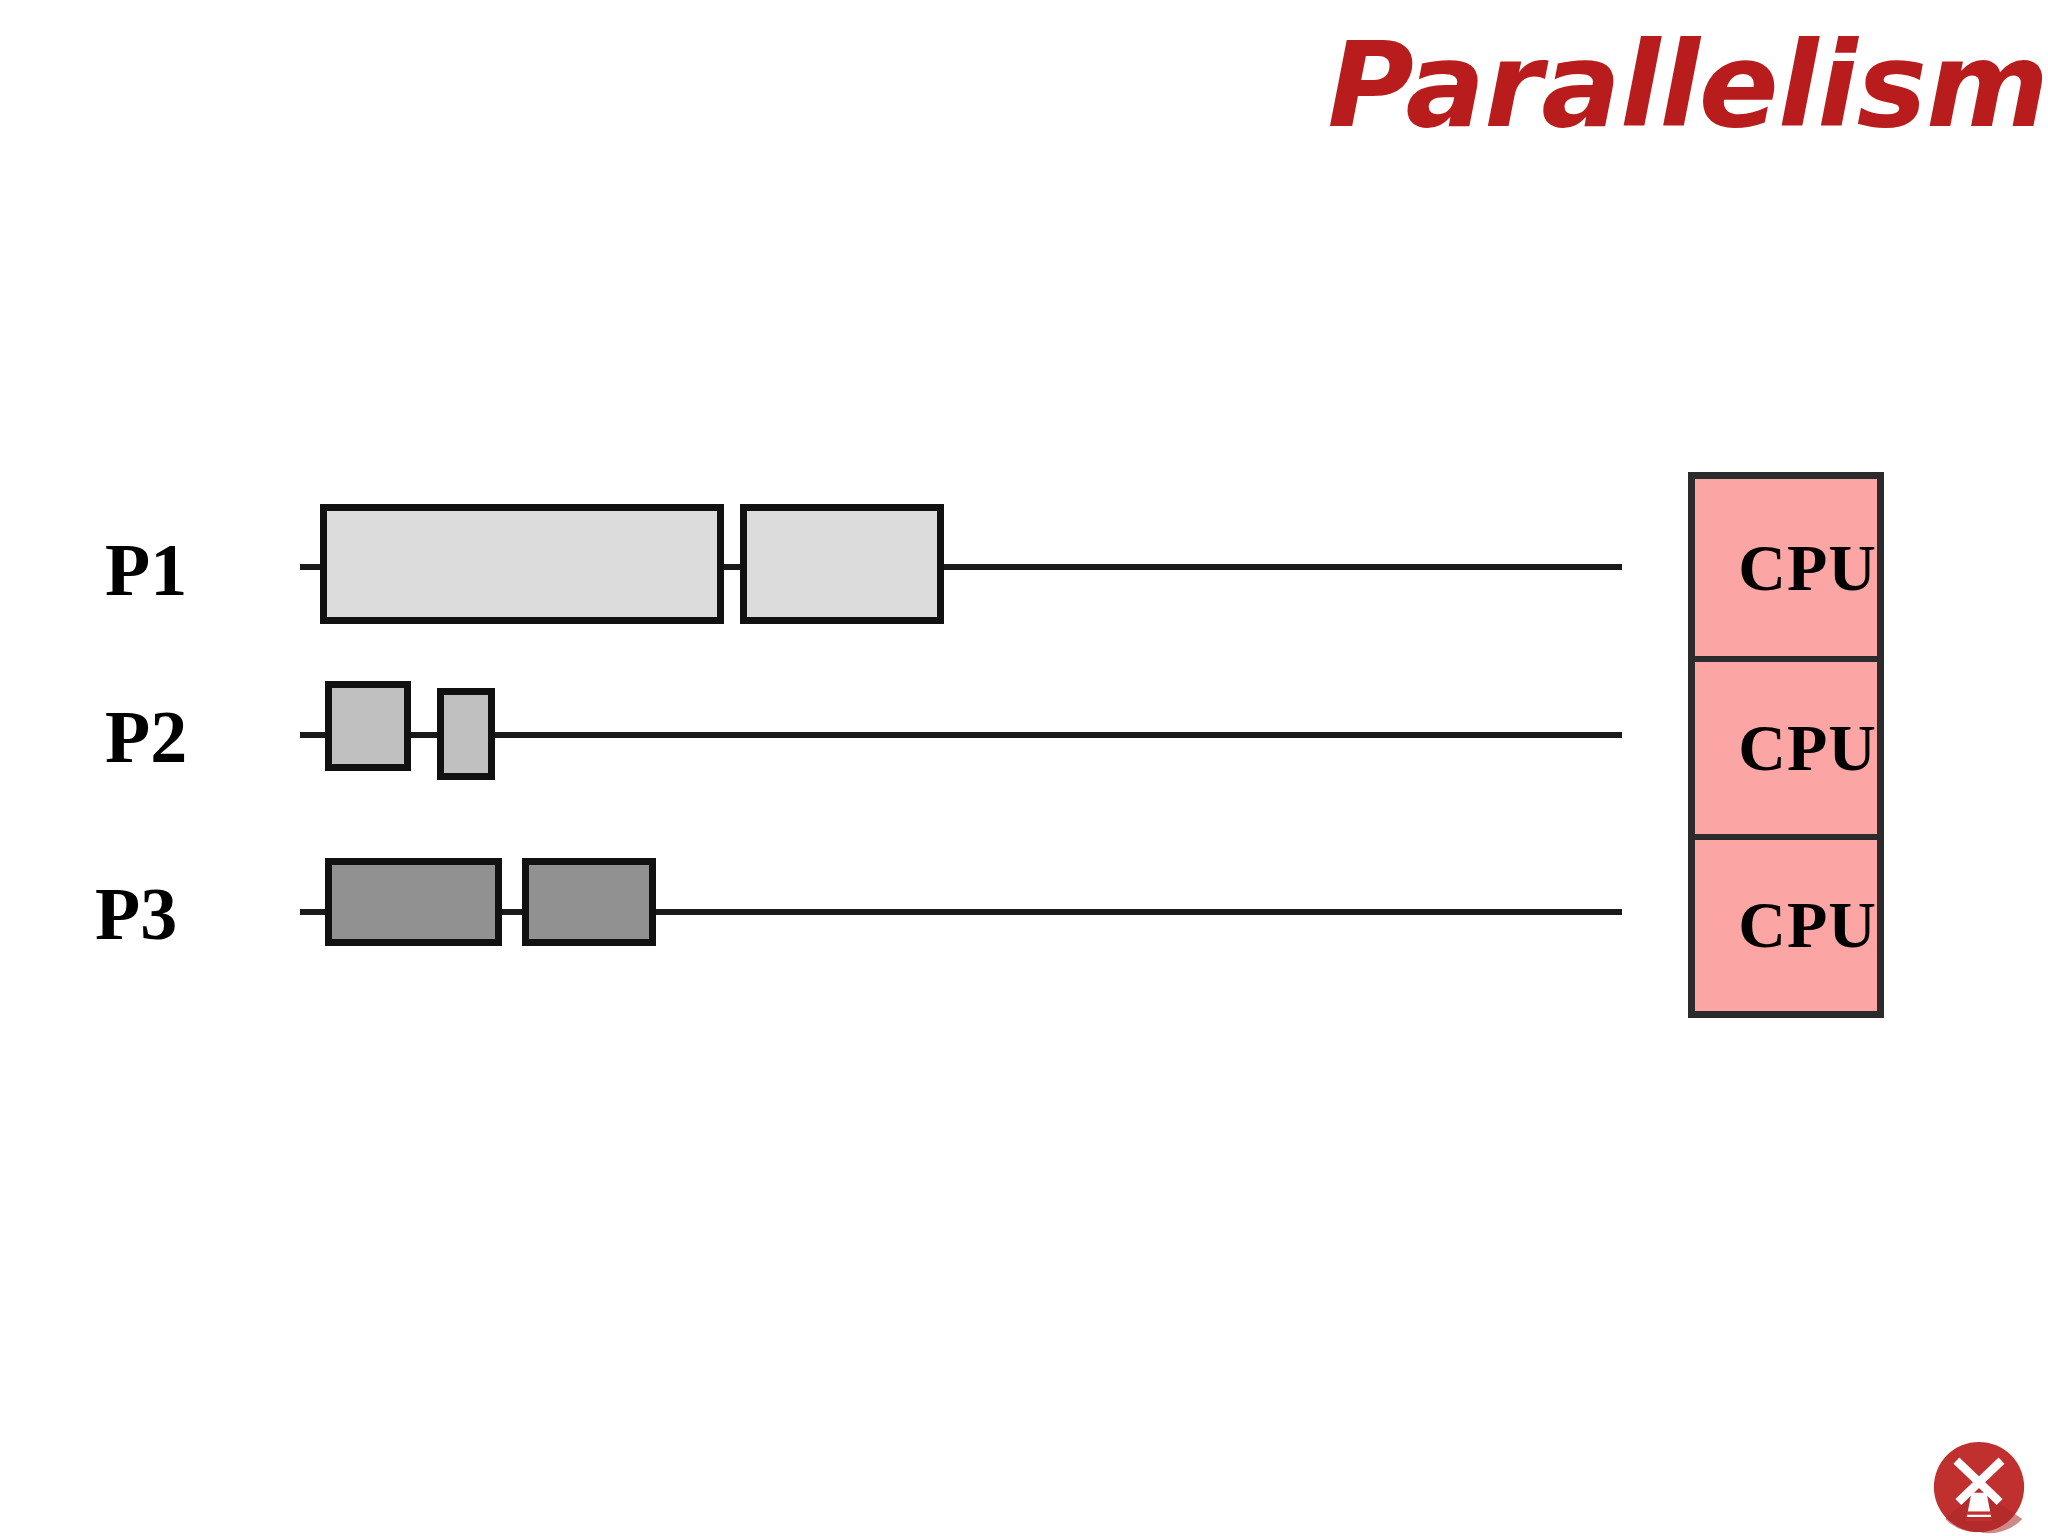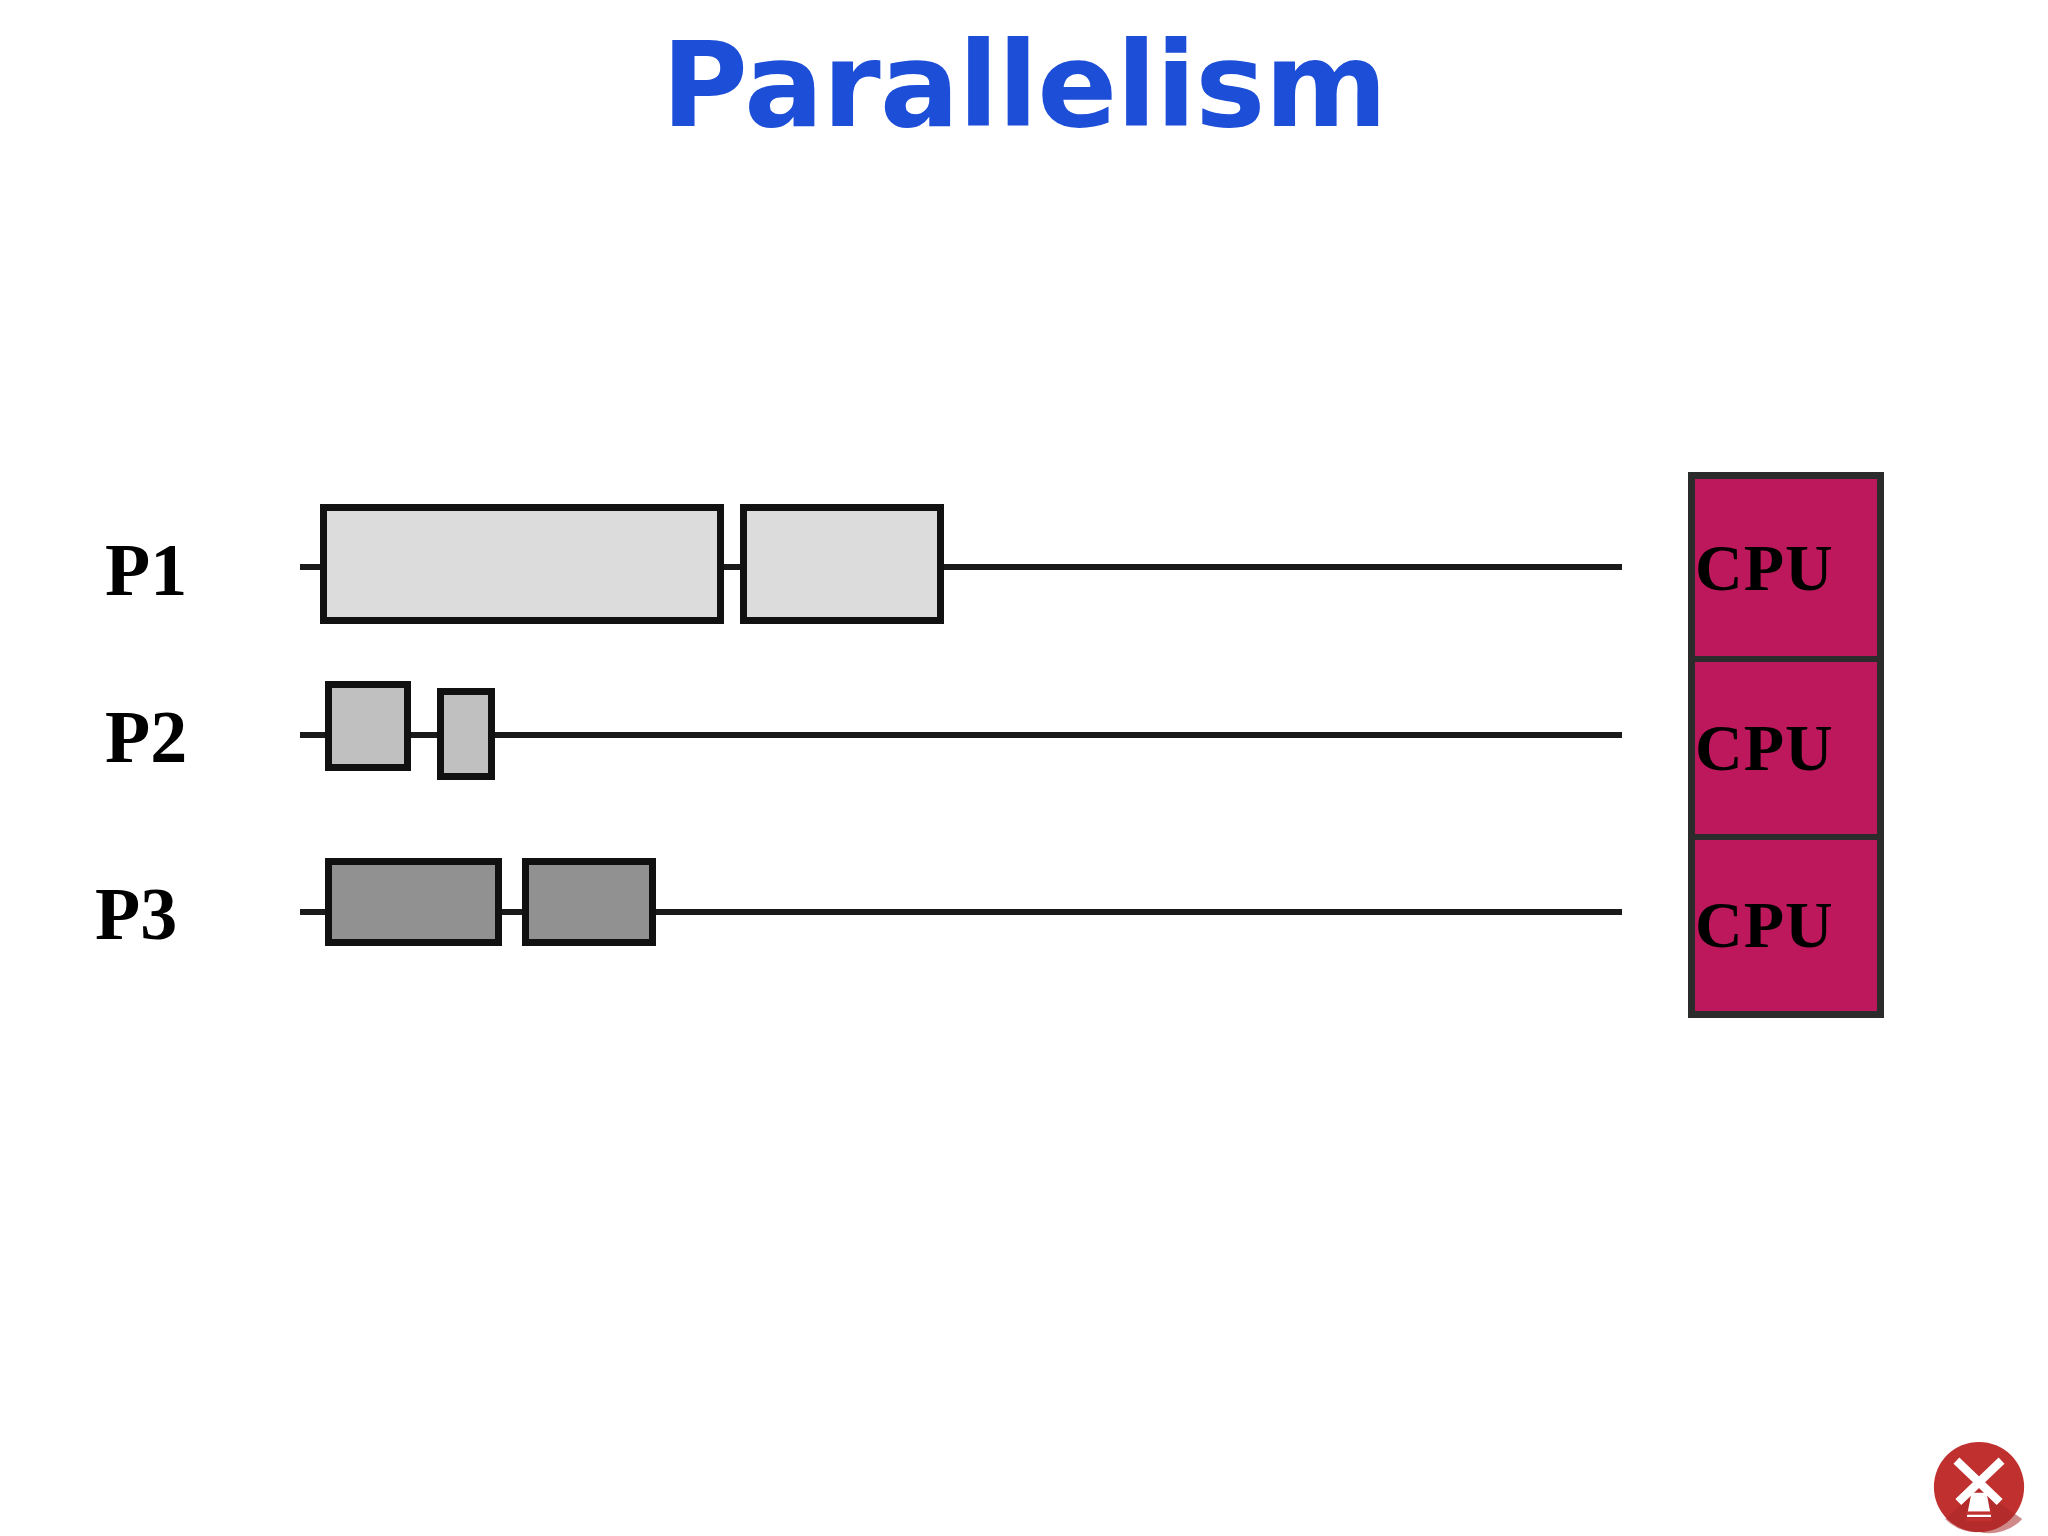--- a/index.html
+++ b/index.html
@@ -15,26 +15,27 @@
     overflow: hidden;
     font-family: "Liberation Sans", sans-serif;
   }
 
   
   #title {
     position: absolute;
     left: 0;
     top: 26px;
     width: 2048px;
-    text-align: center;
+    text-align: right;
     font-family: "DejaVu Sans", sans-serif;
     font-weight: 700;
+    font-style: italic;
     font-size: 118px;
     letter-spacing: -1px;
-    color: #1d4ed8;
+    color: #b91c1c;
     line-height: 1.0;
   }
 
   
   #diagram {
     position: absolute;
     left: 0;
     top: 0;
     width: 2048px;
     height: 1100px;
@@ -74,22 +75,22 @@
     border: 7px solid #2b2b2b;
     box-sizing: border-box;
     background: #ffffff;
   }
   .cpu-cell {
     position: relative;
     height: 33.3333%;
     box-sizing: border-box;
     display: flex;
     align-items: center;
-    justify-content: flex-start;
-    background: #be185d;
+    justify-content: flex-end;
+    background: #fca5a5;
   }
   .cpu-cell + .cpu-cell {
     border-top: 6px solid #2b2b2b;
   }
   .cpu-cell span {
     font-family: "Liberation Serif", serif;
     font-weight: 700;
     font-size: 66px;
     color: #000000;
     letter-spacing: 1px;

